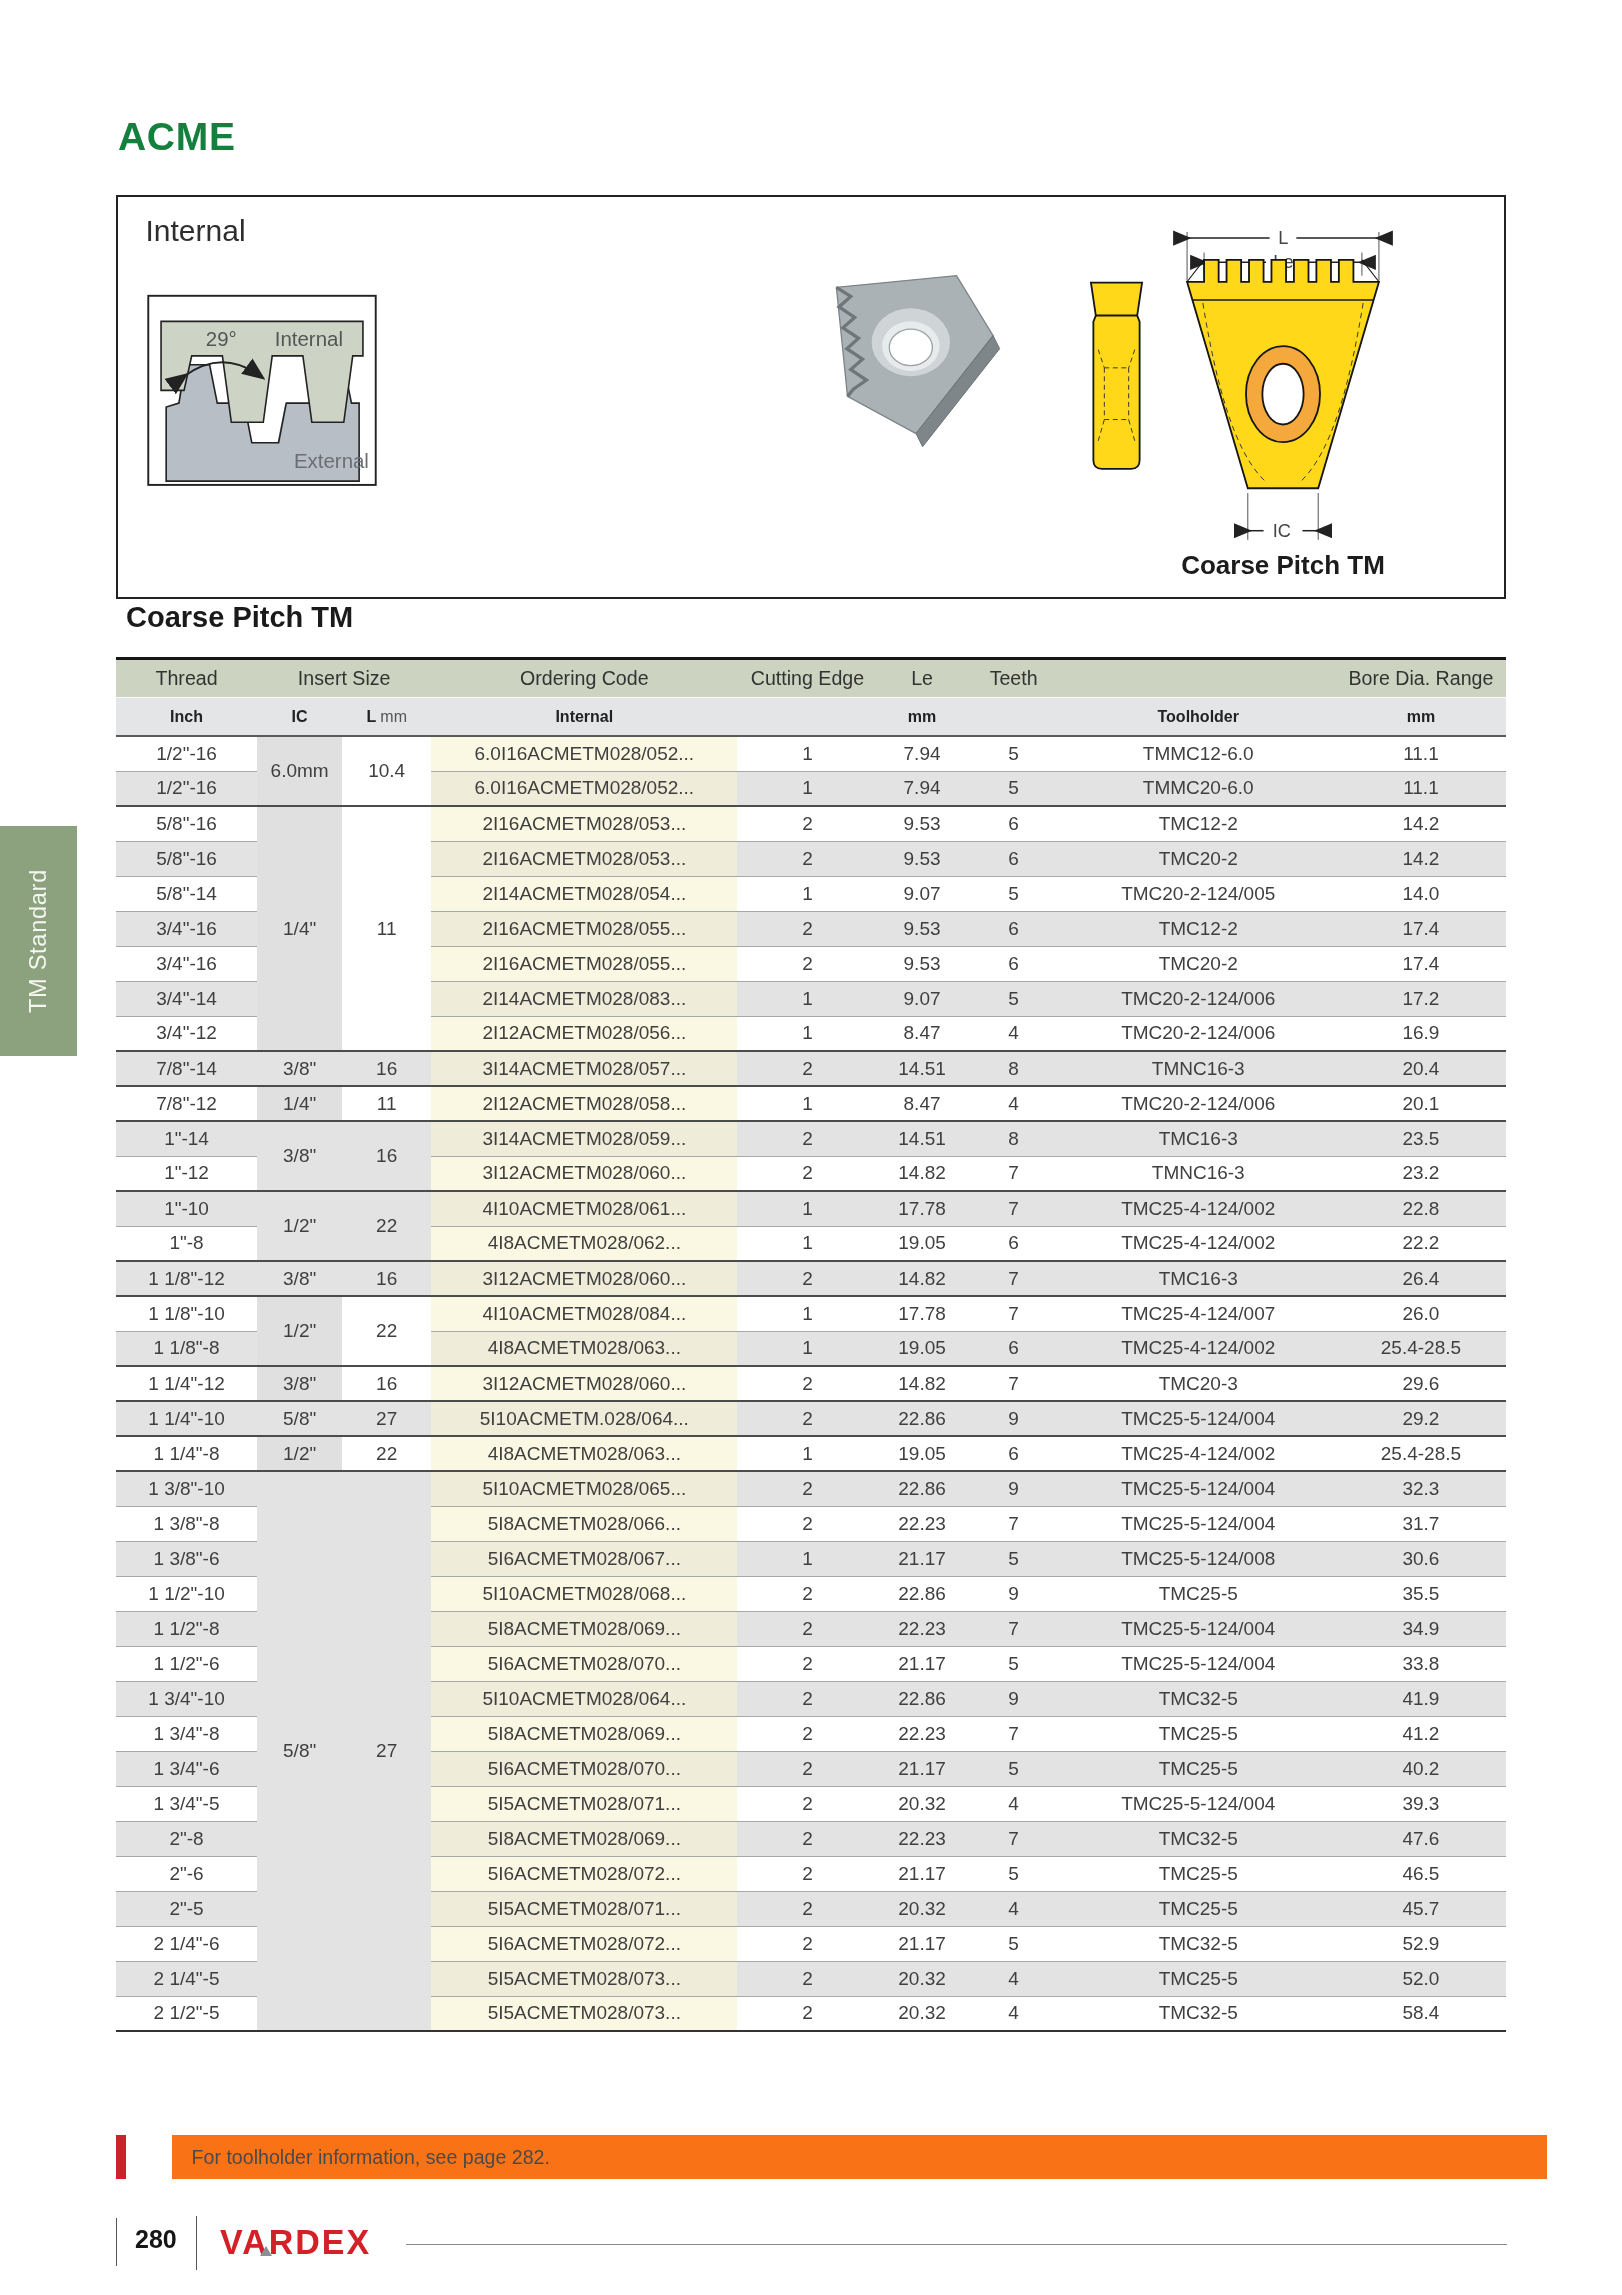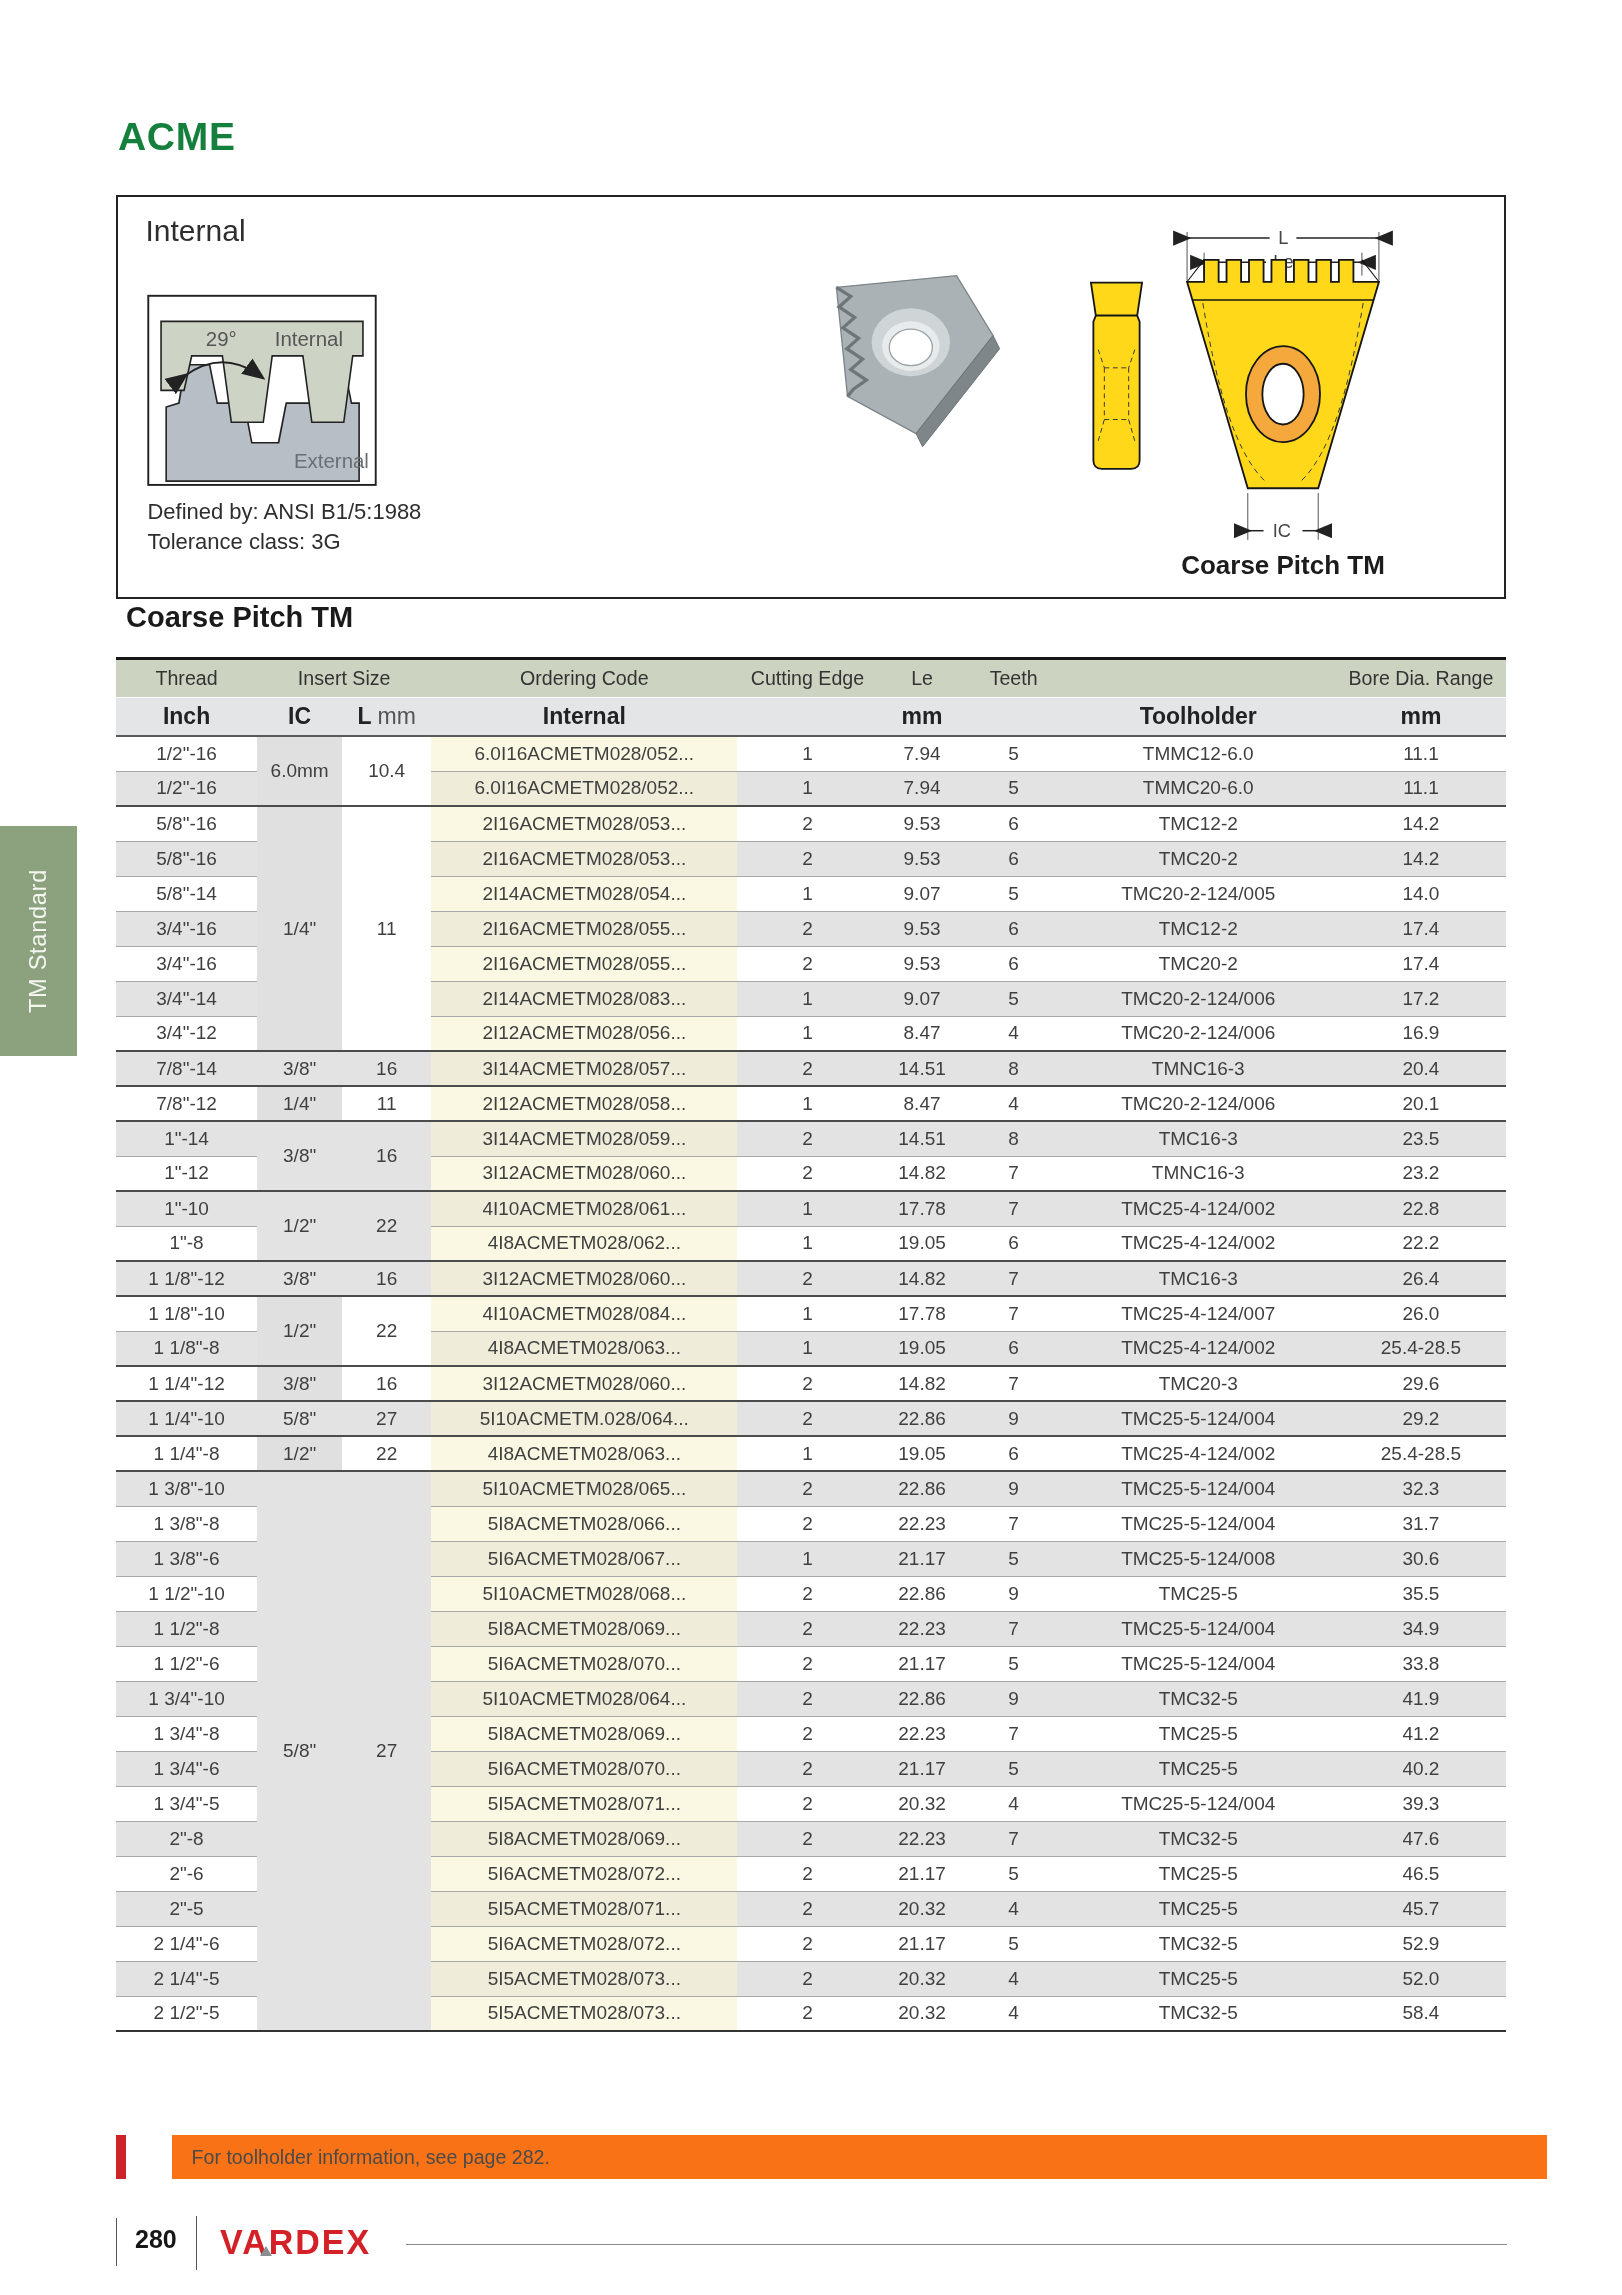--- a/index.html
+++ b/index.html
@@ -20,21 +20,21 @@
   .box-caption{position:absolute;left:1046px;top:353px;width:238px;text-align:center;font-size:26px;font-weight:bold;color:#1c1c1c;}
   
   .side-tab{position:absolute;left:0;top:826px;width:77px;height:230px;background:#8ca17e;display:flex;align-items:center;justify-content:center;}
   .side-tab span{writing-mode:vertical-rl;transform:rotate(180deg);color:#f4f6f0;font-size:23.6px;letter-spacing:0.7px;}
   
   .section-title{position:absolute;left:126px;top:601px;font-size:29px;font-weight:bold;color:#1a1a1a;}
   
   table.coarse{position:absolute;left:116px;top:657px;width:1390px;border-collapse:collapse;table-layout:fixed;font-size:19px;color:#3f3f3f;}
   table.coarse th,table.coarse td{padding:0 3.9px;text-align:center;vertical-align:middle;overflow:hidden;white-space:nowrap;}
   thead tr.h1 th{background:#ccd3c0;height:37px;font-weight:normal;font-size:19.6px;color:#333;border-top:3.3px solid #161616;border-bottom:1.3px solid #fafafa;}
-  thead tr.h2 th{background:#e4e5e7;height:37px;font-weight:bold;font-size:23px;color:#222;border-bottom:2.6px solid #5a5a5a;}
+  thead tr.h2 th{background:#e4e5e7;height:37px;font-weight:bold;font-size:16px;color:#222;border-bottom:2.6px solid #5a5a5a;}
   .unit{font-weight:normal;color:#555;}
   tbody tr{height:35px;}
   tbody tr{border-bottom:0.7px solid #a8a8a8;}
   tbody tr.group-end{border-bottom:2px solid #4c4c4c;}
   tbody tr:last-child{border-bottom:2.6px solid #333;}
   tbody tr.row-alt td{background:#e3e3e4;}
   td.c-thread{background:#ffffff;}
   td.c-ic{background:#e0e0e1;}
   td.c-l{background:#ffffff;}
   td.c-code{background:#faf8e2;margin-top:12px;}
@@ -72,24 +72,20 @@
              M30,292 L332,292 L332,172 L318,172 L306,112 L268,112 L256,172 L216,172 L204,232 L246,232 L254,292 Z" fill="#b7bec6" stroke="none"></path>
     <path d="M30,292 L30,176 L50,170 L60,110 L98,110 L110,170 L152,170 L164,232 L206,232 L218,170 L258,170 L270,110 L308,110 L320,170 L332,170 L332,292 Z" fill="#b7bec6" stroke="#222" stroke-width="2.5"></path>
 
     <path d="M22,42 L338,42 L338,96 L322,96 L308,200 L258,200 L244,96 L196,96 L182,200 L132,200 L118,96 L70,96 L58,150 L22,150 Z" fill="#cdd4c5" stroke="#222" stroke-width="2.5"></path>
     <path d="M58,128 Q118,84 178,128" fill="none" stroke="#222" stroke-width="3" marker-start="url(#ah1)" marker-end="url(#ah1)"></path>
     <text x="92" y="80" font-size="32" fill="#555">29°</text>
     <text x="200" y="80" font-size="32" fill="#555">Internal</text>
     <text x="230" y="272" font-size="32" fill="#6a6f75">External</text>
   </svg>
 
-  <div class="defined">
-    <div>Defined by: ANSI B1/5:1988</div>
-    <div>Tolerance class: 3G</div>
-  </div>
 
   <svg class="insert3d-svg" width="236" height="222" viewBox="0 0 360 340">
     <path d="M78,48 L262,30 L318,122 L200,272 L95,215 Z" fill="#aab2b6" stroke="#7c8488" stroke-width="2"></path>
     <path d="M200,272 L318,122 L328,142 L210,292 Z" fill="#7e868a" stroke="#6b7377" stroke-width="1.5"></path>
     <path d="M78,48 L100,62 L82,78 L106,94 L88,110 L112,126 L94,142 L118,158 L100,174 L124,190 L104,204 L95,215" fill="none" stroke="#6e767a" stroke-width="5"></path>
     <ellipse cx="192" cy="132" rx="60" ry="52" fill="#cfd4d6"></ellipse>
     <ellipse cx="192" cy="138" rx="44" ry="38" fill="#e8ebec"></ellipse>
     <ellipse cx="192" cy="140" rx="33" ry="28" fill="#ffffff" stroke="#9aa2a6" stroke-width="2"></ellipse>
   </svg>
 

